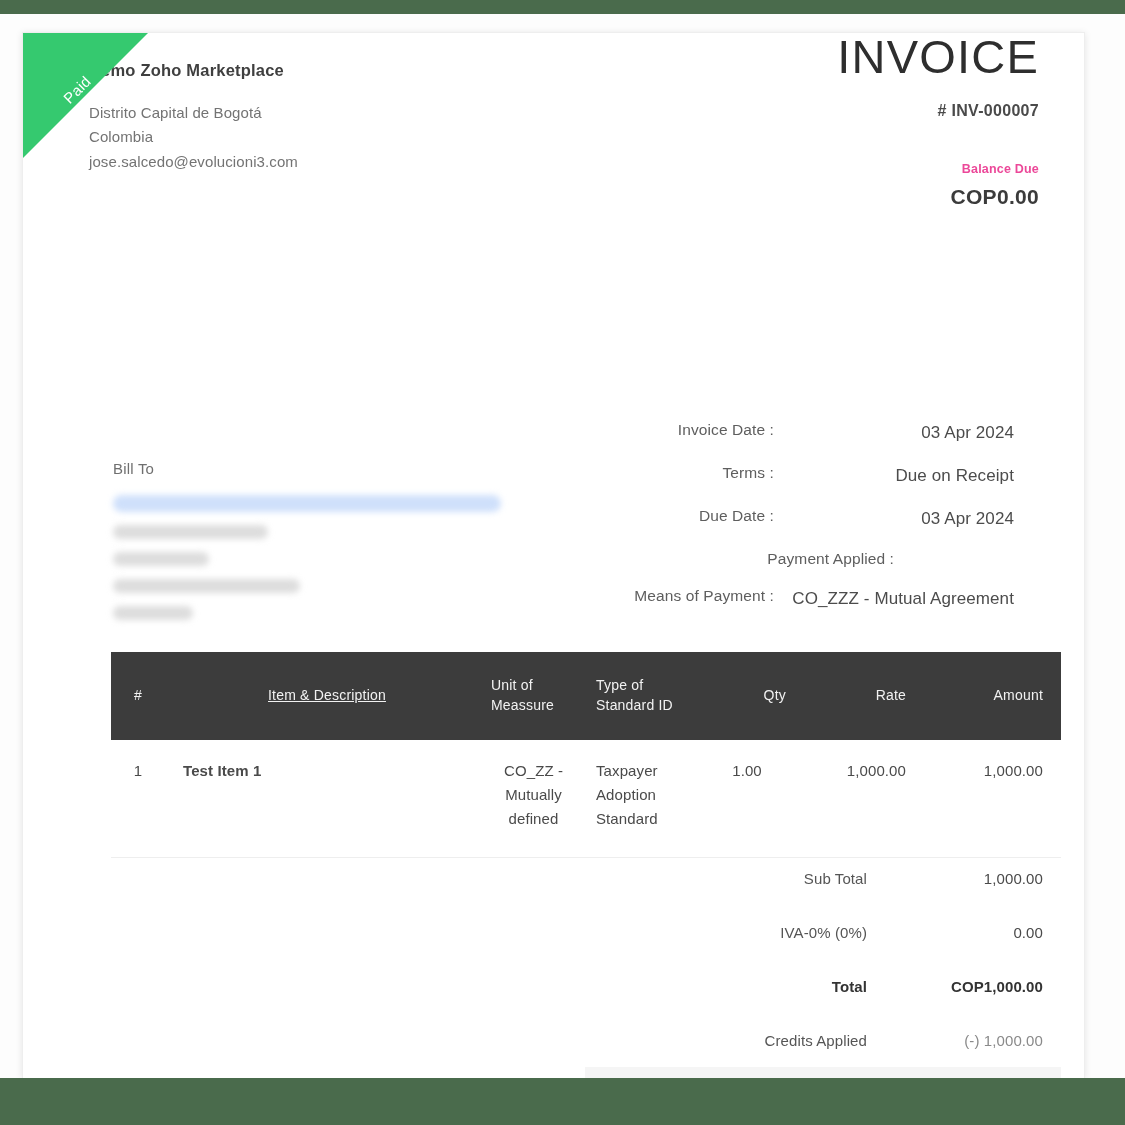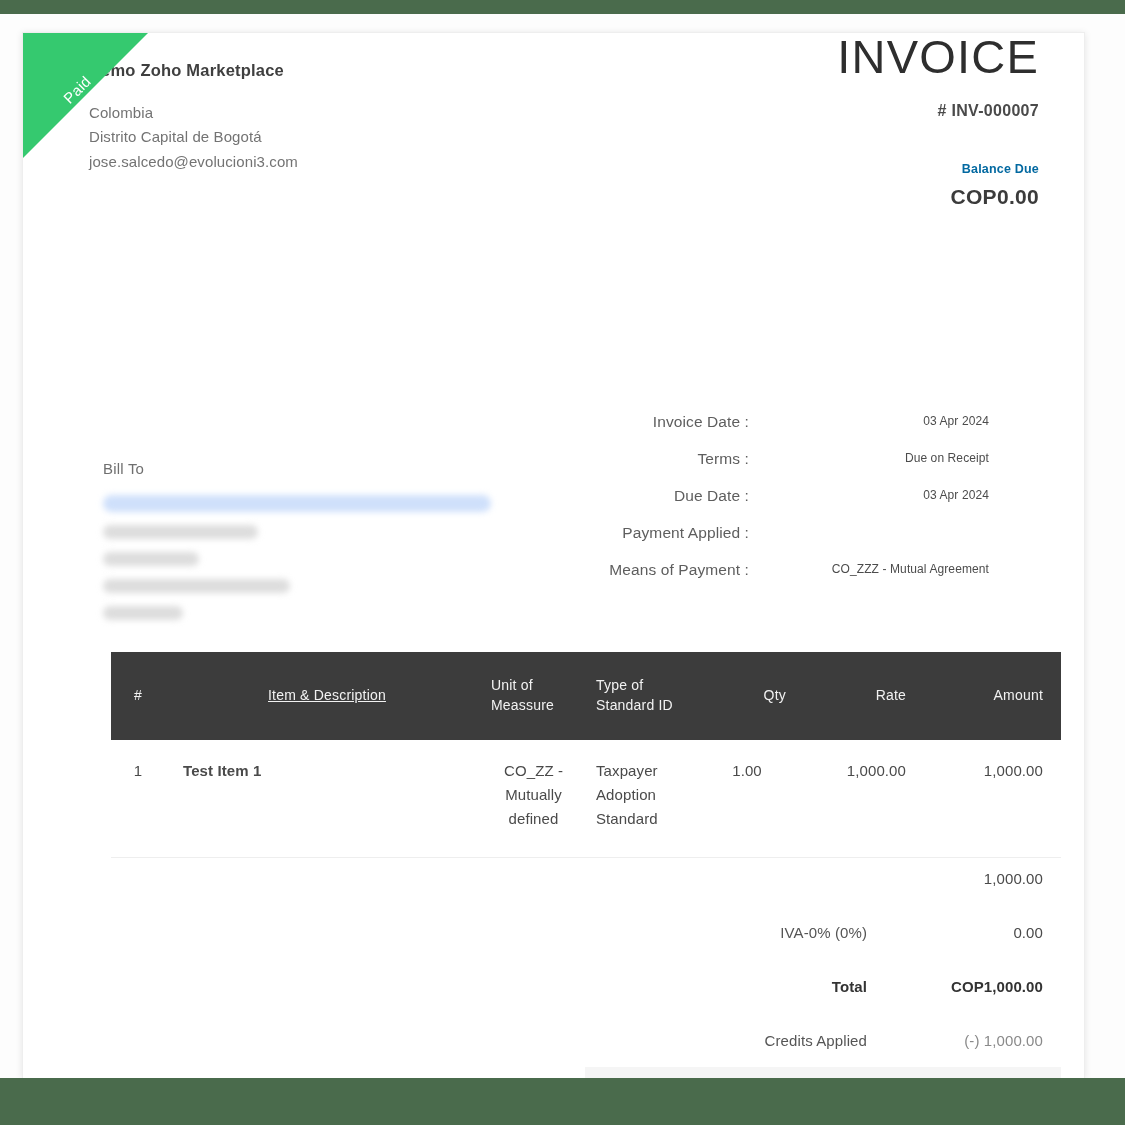--- a/index.html
+++ b/index.html
@@ -117,36 +117,36 @@
     margin-top: 22px;
     font-size: 16px;
     font-weight: bold;
     color: #4a4a4a;
     letter-spacing: 0.3px;
   }
   .bal-label {
     margin-top: 42px;
     font-size: 12.5px;
     font-weight: bold;
-    color: #0369a1;
+    color: #ec4899;
     letter-spacing: 0.2px;
   }
   .bal-value {
     margin-top: 9px;
     font-size: 21px;
     font-weight: bold;
     color: #3b3b3b;
     letter-spacing: 0.3px;
   }
 
   
   .billto {
     position: absolute;
     top: 427px;
-    left: 80px;
+    left: 90px;
     width: 430px;
   }
   .billto-label {
     font-size: 15px;
     color: #6f6f6f;
     margin-bottom: 18px;
     letter-spacing: 0.2px;
   }
   .redact {
     border-radius: 9px;
@@ -159,33 +159,34 @@
   
   .meta {
     position: absolute;
     top: 380px;
     right: 45px;
     width: 560px;
   }
   .meta-row {
     display: flex;
     align-items: flex-start;
-    justify-content: flex-start;
+    justify-content: center;
     margin-bottom: 19px;
+    margin-top: 8px;
   }
   .meta-label {
     font-size: 15.5px;
     color: #5e5e5e;
     text-align: right;
     letter-spacing: 0.1px;
     width: 270px;
     padding-right: 0;
   }
   .meta-value {
-    font-size: 12px;
+    font-size: 17px;
     color: #4c4c4c;
     text-align: right;
     width: 240px;
     line-height: 1.42;
     letter-spacing: 0.1px;
   }
 
   
   .items {
     position: absolute;
@@ -279,22 +280,22 @@
 
 <div class="paper">
 
   <div class="ribbon-wrap">
     <div class="ribbon-tri"></div>
     <div class="ribbon-label">Paid</div>
   </div>
 
   <div class="from-block">
     <div class="company-name">Demo Zoho Marketplace</div>
+    <div class="from-line">Distrito Capital de Bogotá</div>
     <div class="from-line">Colombia</div>
-    <div class="from-line">Distrito Capital de Bogotá</div>
     <div class="from-line">jose.salcedo@evolucioni3.com</div>
   </div>
 
   <div class="title-block">
     <div class="inv-title">INVOICE</div>
     <div class="inv-number"># INV-000007</div>
     <div class="bal-label">Balance Due</div>
     <div class="bal-value">COP0.00</div>
   </div>
 
@@ -351,20 +352,21 @@
           <td class="td-qty">1.00</td>
           <td class="td-rate">1,000.00</td>
           <td class="td-amt">1,000.00</td>
         </tr>
       </tbody>
     </table>
   </div>
 
   <div class="totals">
     <div class="tot-row">
+      <div class="tot-label">Sub Total</div>
       <div class="tot-value">1,000.00</div>
     </div>
     <div class="tot-row">
       <div class="tot-label">IVA-0% (0%)</div>
       <div class="tot-value">0.00</div>
     </div>
     <div class="tot-row strong">
       <div class="tot-label">Total</div>
       <div class="tot-value">COP1,000.00</div>
     </div>

